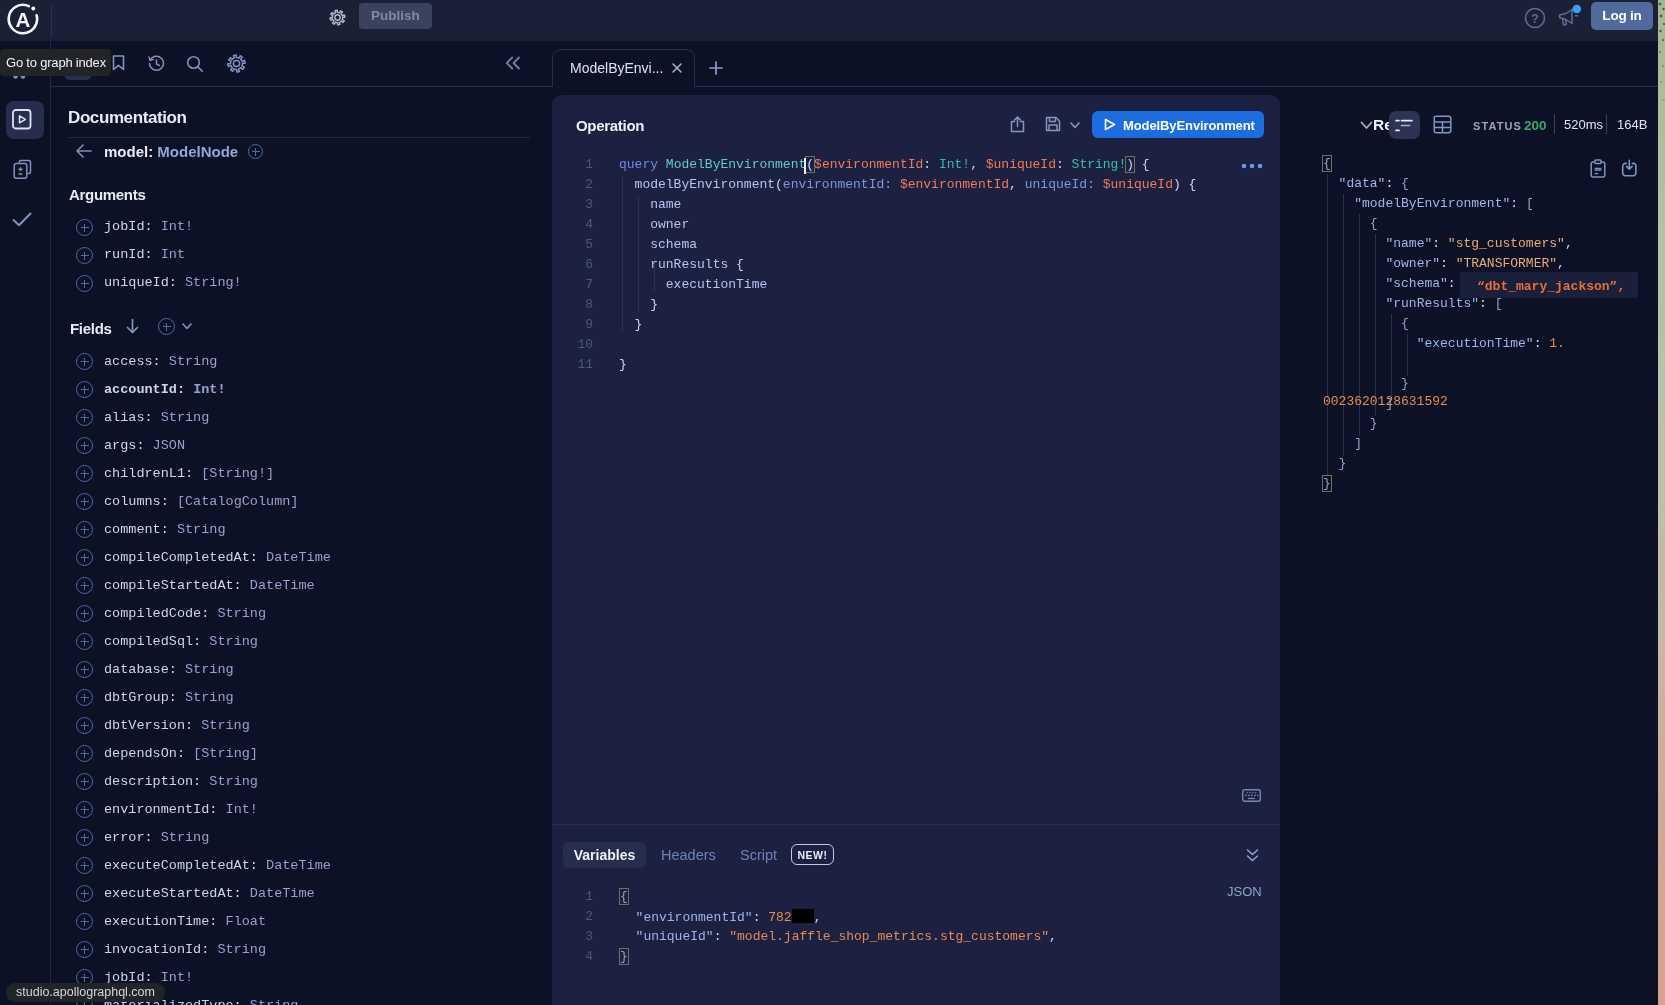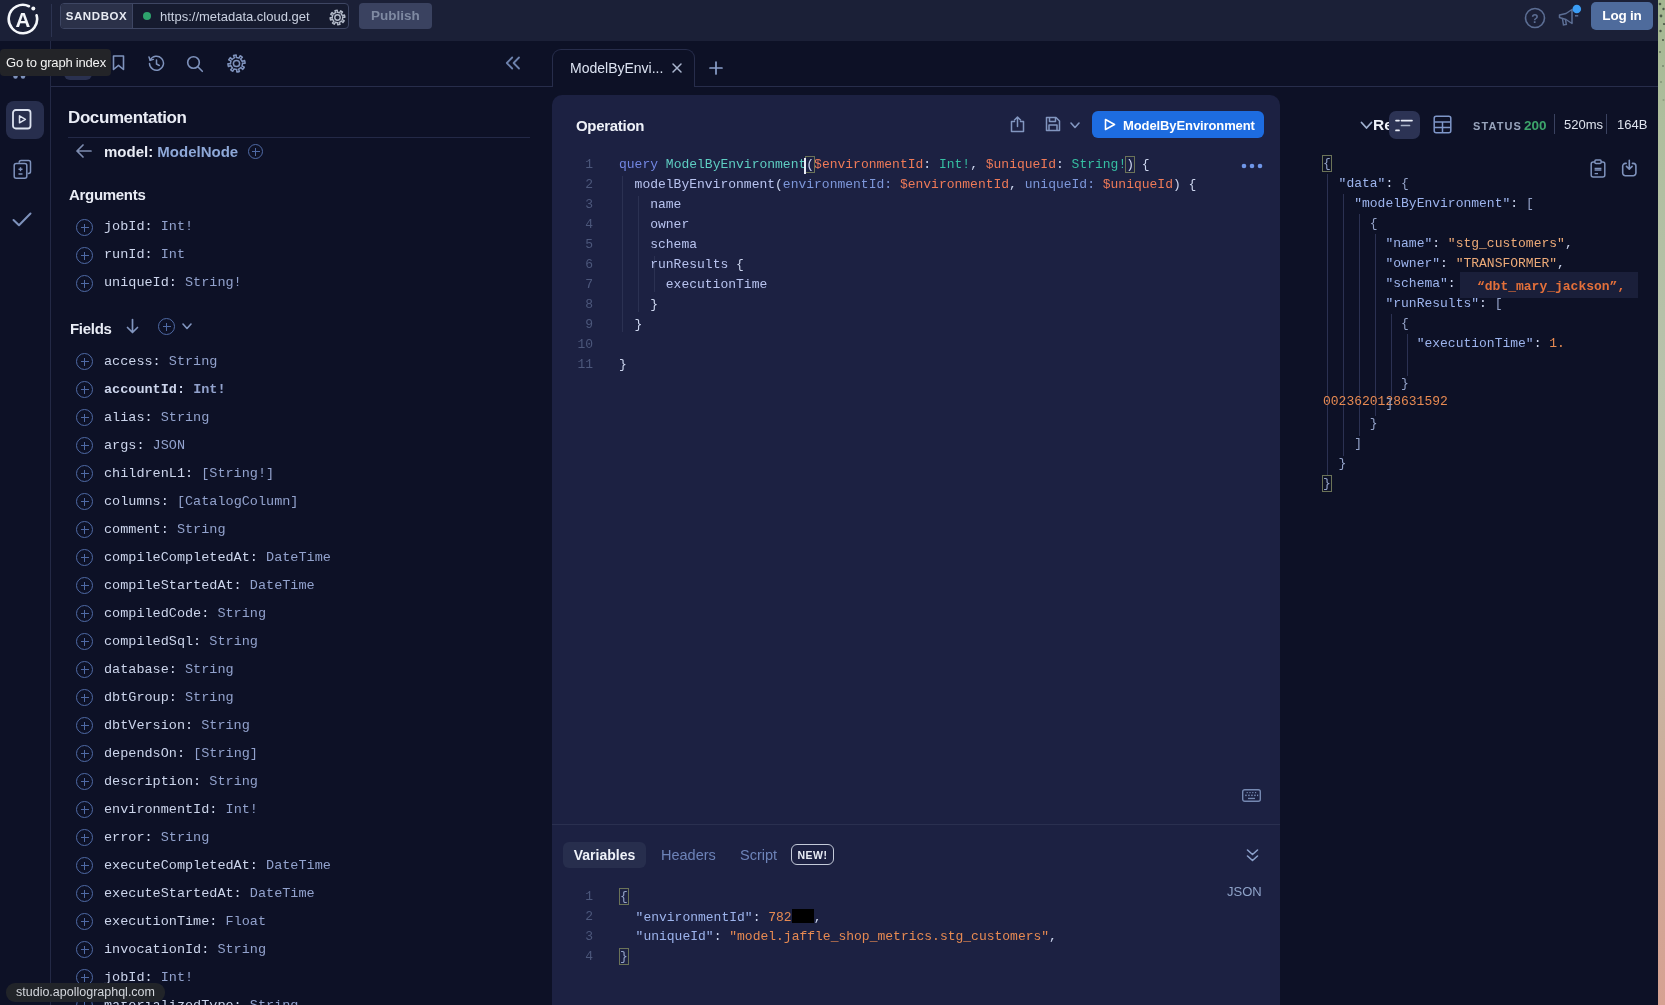--- a/index.html
+++ b/index.html
@@ -53,27 +53,20 @@
 <div id="stage">
   <div id="topbar"></div>
   <div id="toolrow-border"></div>
   <div id="sidebar"></div>
   <div id="sideactive"></div>
   <div id="opcard"></div>
   <div id="opdivider"></div>
   <div id="tab"></div>
   <div id="tabcover"></div>
   <div id="vsep1"></div>
-  <div id="urlgroup">
-    <div id="sandboxchip">SANDBOX</div>
-    <div id="urlbody">
-        <div id="greendot"></div>
-        <div id="urltext">https://metadata.cloud.get</div>
-      </div>
-  </div>
   <div id="publish">Publish</div>
   <div id="loginbtn">Log in</div>
   <div class="abs" style="left:64px; top:52px; width:28px; height:28px; background:#2a3150; border-radius:6px;"></div>
   <div id="tooltip">Go to graph index</div>
 
   <svg class="abs" style="left:7px; top:3px;" width="32" height="32" viewBox="0 0 32 32">
     <path d="M 29.6 12.3 A 14.2 14.2 0 1 1 21.9 3.2" fill="none" stroke="#f4f6fa" stroke-width="2.6" stroke-linecap="round"></path>
     <circle cx="26.3" cy="5.4" r="2" fill="#f4f6fa"></circle>
     <text x="16" y="24" text-anchor="middle" font-family="Liberation Sans" font-size="20.5" font-weight="bold" fill="#f4f6fa">A</text>
   </svg>

